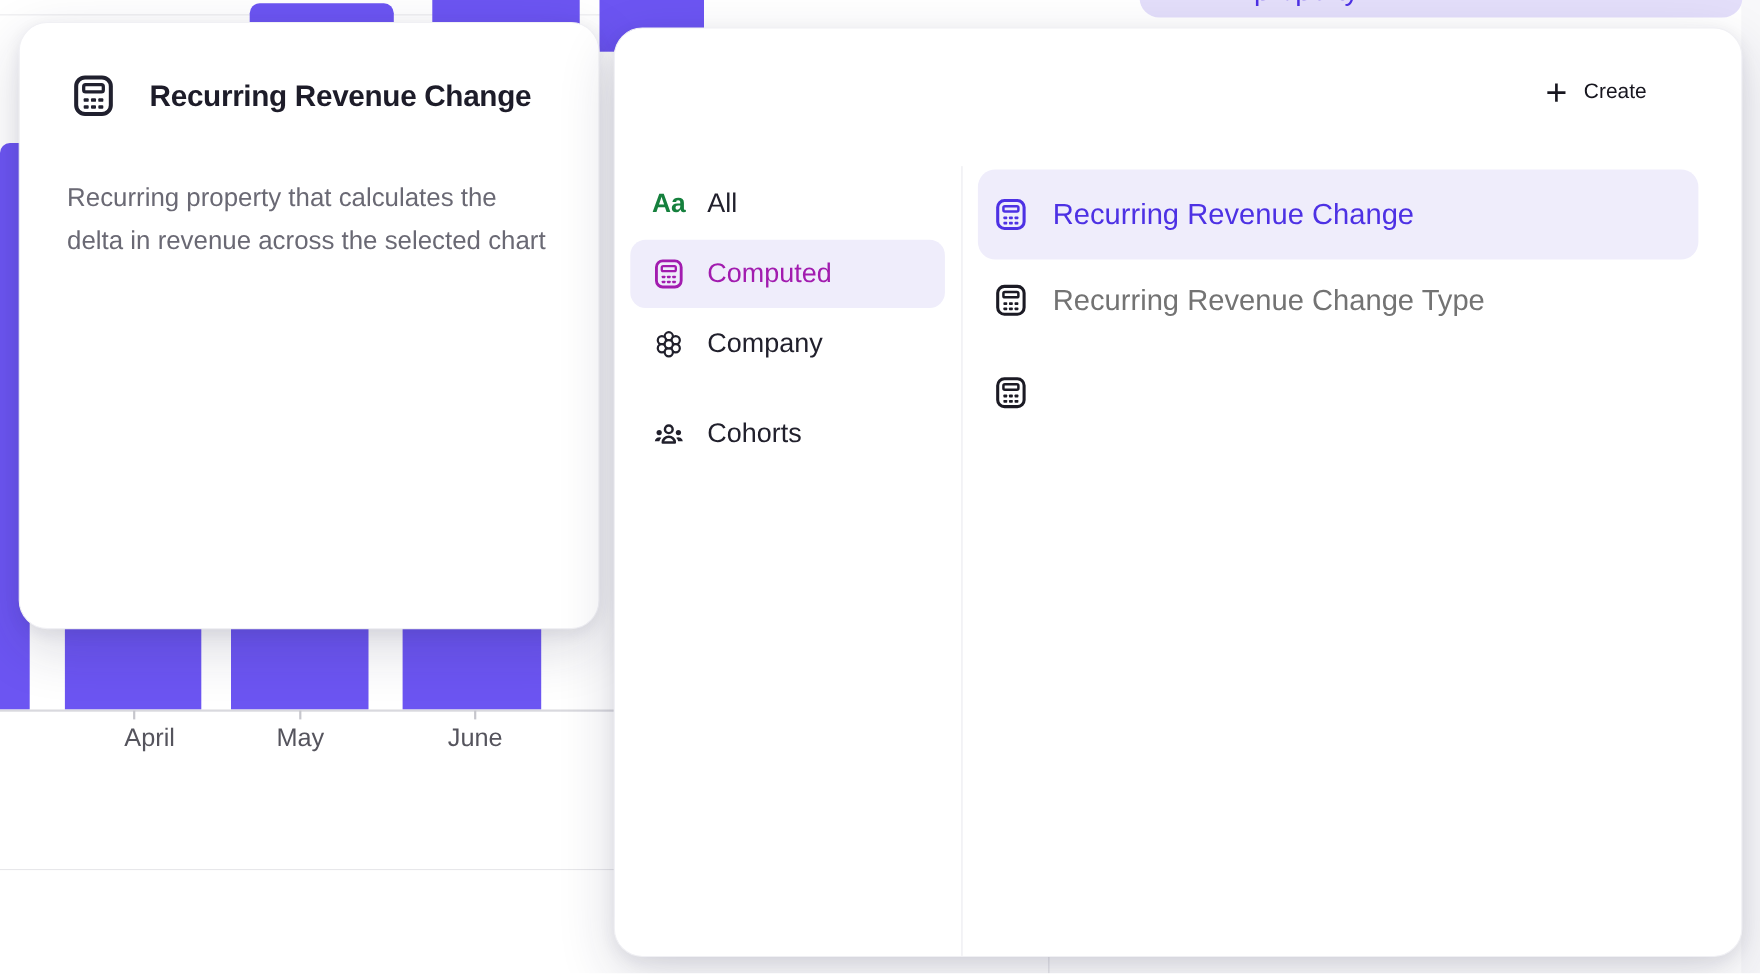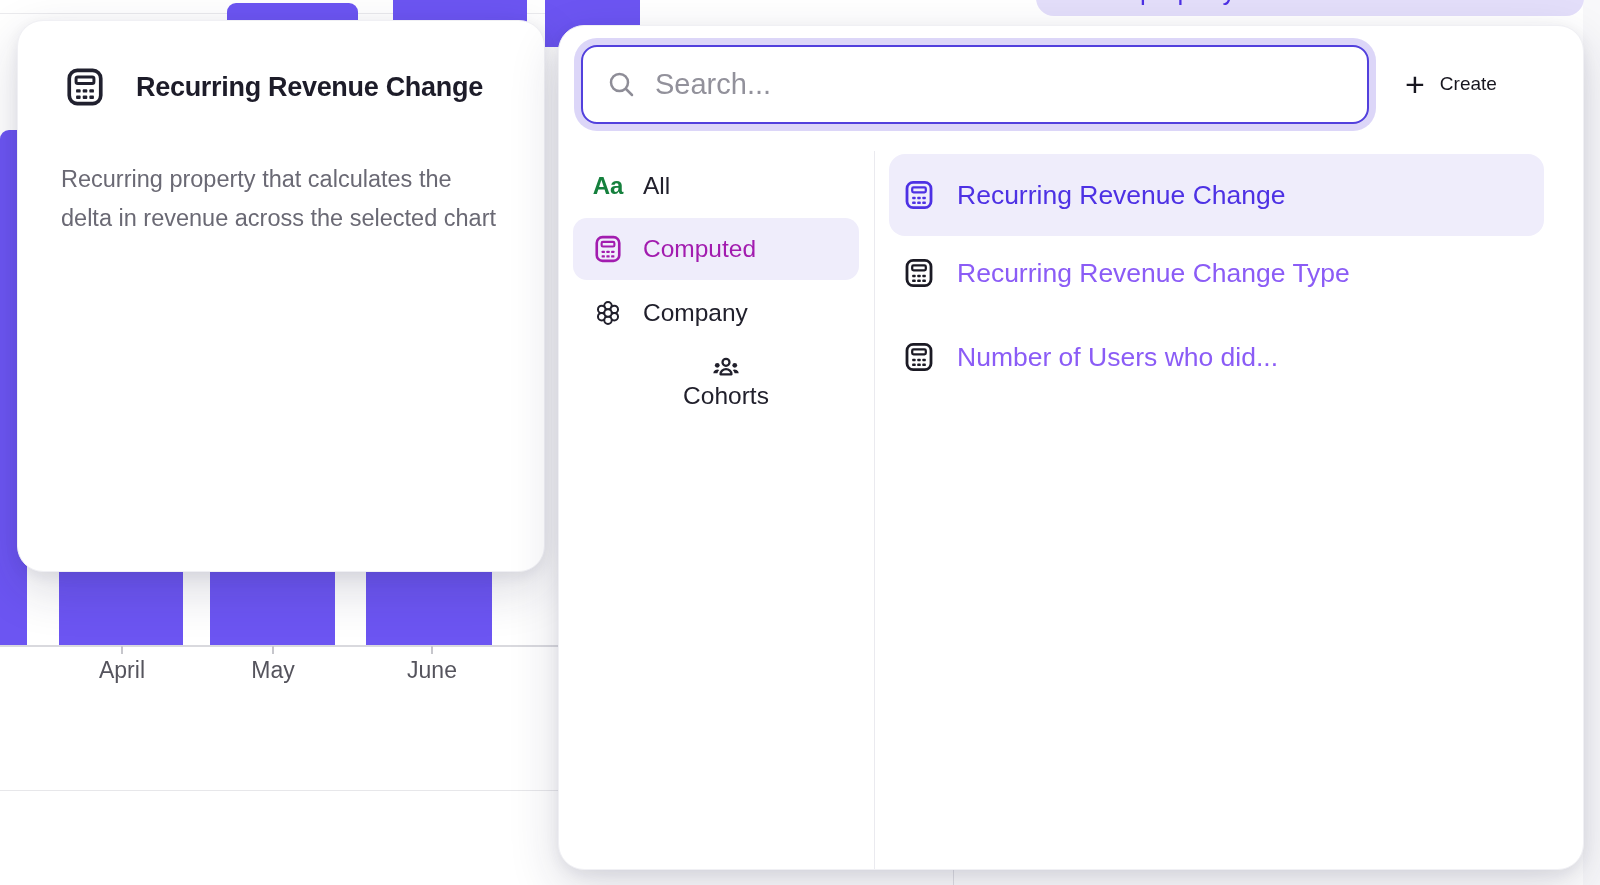--- a/index.html
+++ b/index.html
@@ -58,21 +58,21 @@
             background:#EFEDFB;}
   .cat-row.selected .ico,.cat-row.selected .lbl{color:#a21caf;}
   .aa-glyph{font-size:24px;font-weight:600;color:#15803d;}
 
   .v-divider{position:absolute;left:315px;top:125px;width:1px;height:718px;background:#eaeaef;}
 
   
   .res-row{position:absolute;left:330px;width:655px;height:82px;display:flex;align-items:center;
            padding-left:14px;box-sizing:border-box;gap:22px;border-radius:16px;cursor:pointer;}
   .res-row .ico{width:32px;height:32px;flex:none;color:#1b1a24;}
-  .res-row .lbl{font-size:26.5px;font-weight:500;color:#8b5cf6;white-space:nowrap;}
+  .res-row .lbl{font-size:26.5px;font-weight:500;color:#737373;white-space:nowrap;}
   .res-row.selected{background:#EFEDFB;}
   .res-row.selected .ico,.res-row.selected .lbl{color:#4D31E4;}
 
   svg{display:block;}
 </style>
 </head>
 <body>
 
 <div id="stage">
 
@@ -85,21 +85,21 @@
   <div class="bar bar-rounded-top" style="left:0;top:130px;width:27px;height:515px;"></div>
   <div class="bar" style="left:59px;top:350px;width:124px;height:295px;"></div>
   <div class="bar" style="left:210px;top:350px;width:125px;height:295px;"></div>
   <div class="bar" style="left:366px;top:350px;width:126px;height:295px;"></div>
 
   <div class="axis"></div>
   <div class="tick" style="left:121px;"></div>
   <div class="tick" style="left:272px;"></div>
   <div class="tick" style="left:431px;"></div>
 
-  <div class="month" style="left:122px;">April</div>
+  <div class="month" style="left:136px;">April</div>
   <div class="month" style="left:273px;">May</div>
   <div class="month" style="left:432px;">June</div>
 
   <div class="hairline" style="left:0;top:790px;width:558px;height:1px;background:#e7e7ea;"></div>
   <div class="hairline" style="left:953px;top:868px;width:1px;height:17px;background:#e2e2e6;"></div>
   <div class="right-strip"></div>
 
   <div class="top-chip">
     <span>property</span>
   </div>
@@ -121,27 +121,20 @@
     </div>
     <div class="tt-title">Recurring Revenue Change</div>
     <div class="tt-desc">
       <div class="dline">Recurring property that calculates the</div>
       <div class="dline">delta in revenue across the selected chart</div>
     </div>
   </div>
 
   <div id="picker-panel" class="card">
 
-    <div class="search-box">
-      <svg viewBox="0 0 24 24" width="30" height="30">
-        <circle cx="10" cy="10" r="6.8" fill="none" stroke="currentColor" stroke-width="2"></circle>
-        <path d="M15.2 15.2 L20 20" stroke="currentColor" stroke-width="2" stroke-linecap="round"></path>
-      </svg>
-      <input type="text" value="" placeholder="Search..." style="">
-    </div>
 
     <div class="create-btn">
       <span class="create-plus">+</span>
       <span class="create-label">Create</span>
     </div>
 
     <div class="cat-row" style="top:140px;">
       <span class="ico">
           <span class="aa-glyph">Aa</span>
         </span>
@@ -177,21 +170,21 @@
             <circle cx="6.98" cy="14.9" r="3"></circle>
               <circle cx="17.02" cy="14.9" r="3"></circle>
               <circle cx="12" cy="17.8" r="3"></circle>
             <circle cx="12" cy="12" r="3"></circle>
           </g>
         </svg>
       </span>
       <span class="lbl">Company</span>
     </div>
 
-    <div class="cat-row" style="top:326px;flex-direction:column;">
+    <div class="cat-row" style="top:349px;">
       <span class="ico">
         <svg viewBox="0 0 24 24" width="30" height="30">
           <circle cx="12" cy="8.2" r="2.8" fill="none" stroke="currentColor" stroke-width="1.8"></circle>
           <path d="M7.6 17.8 a4.4 4.1 0 0 1 8.8 0 z" fill="none" stroke="currentColor" stroke-width="1.8" stroke-linejoin="round"></path>
           <circle cx="5" cy="10.6" r="1.9" fill="currentColor"></circle>
           <path d="M1.8 16.9 a3.4 3.2 0 0 1 4.8 -2.6 a5.6 5.6 0 0 0 -1.5 2.6 z" fill="currentColor"></path>
           <circle cx="19" cy="10.6" r="1.9" fill="currentColor"></circle>
           <path d="M22.2 16.9 a3.4 3.2 0 0 0 -4.8 -2.6 a5.6 5.6 0 0 1 1.5 2.6 z" fill="currentColor"></path>
         </svg>
       </span>
@@ -244,17 +237,16 @@
           <g fill="currentColor">
             <rect x="6.9" y="13.3" width="2.6" height="1.9" rx="0.5"></rect>
               <rect x="10.7" y="13.3" width="2.6" height="1.9" rx="0.5"></rect>
               <rect x="14.5" y="13.3" width="2.6" height="1.9" rx="0.5"></rect>
             <rect x="6.9" y="16.9" width="2.6" height="1.9" rx="0.5"></rect>
               <rect x="10.7" y="16.9" width="2.6" height="1.9" rx="0.5"></rect>
               <rect x="14.5" y="16.9" width="2.6" height="1.9" rx="0.5"></rect>
           </g>
         </svg>
       </span>
-      <span class="lbl">Number of Users who did...</span>
     </div>
 
   </div>
 </div>
 
 </body></html>

